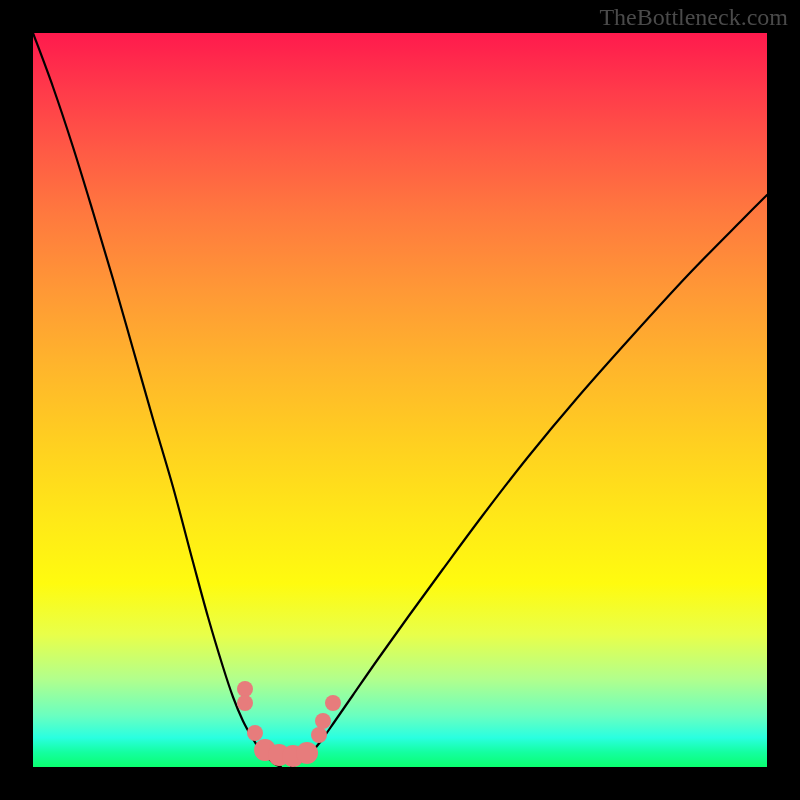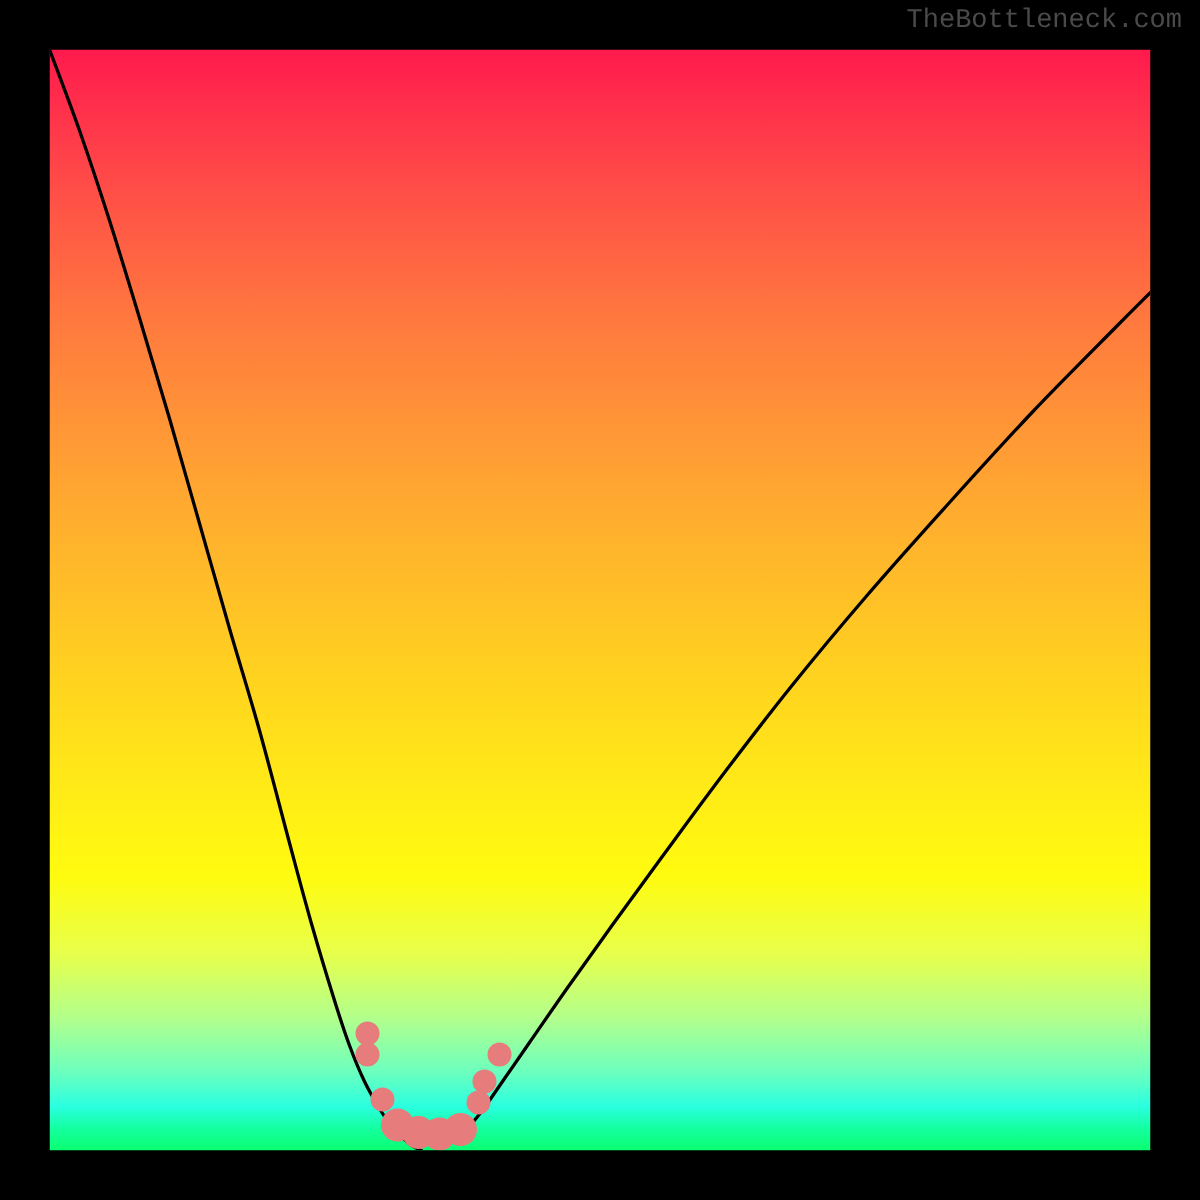--- a/index.html
+++ b/index.html
@@ -8,22 +8,22 @@
     width: 800px;
     height: 800px;
     background: #000;
     position: relative;
     overflow: hidden;
   }
   .watermark {
     position: absolute;
     top: 4px;
     right: 12px;
-    font-family: Liberation Mono, monospace;
-    font-size: 18px;
+    font-family: Liberation Serif, serif;
+    font-size: 24px;
     color: #4a4a4a;
     font-weight: 500;
     z-index: 10;
   }
   .plot-area {
     position: absolute;
     left: 33px;
     top: 33px;
     width: 734px;
     height: 734px;

